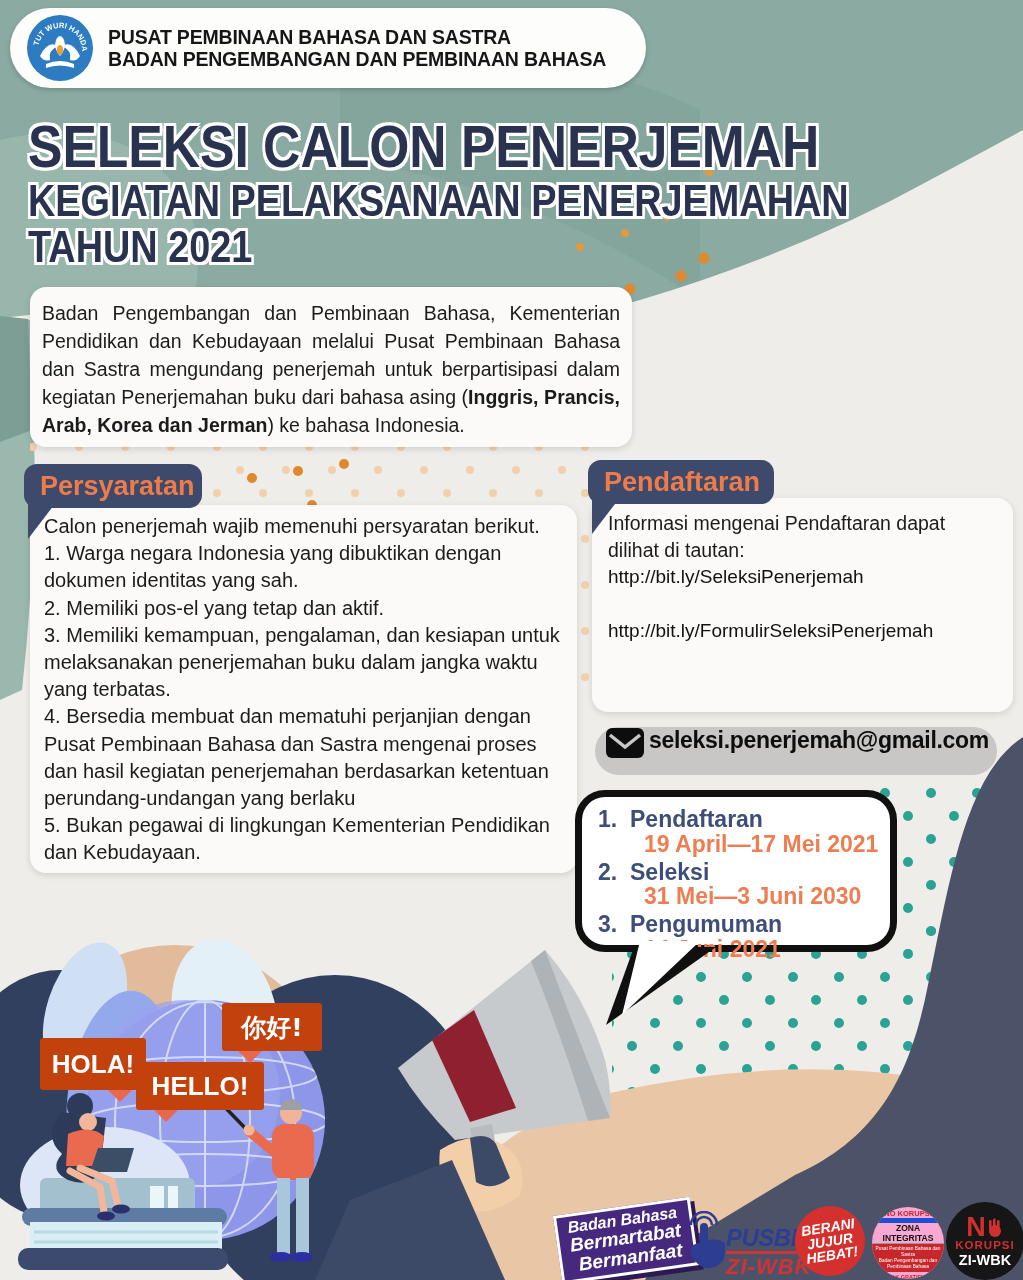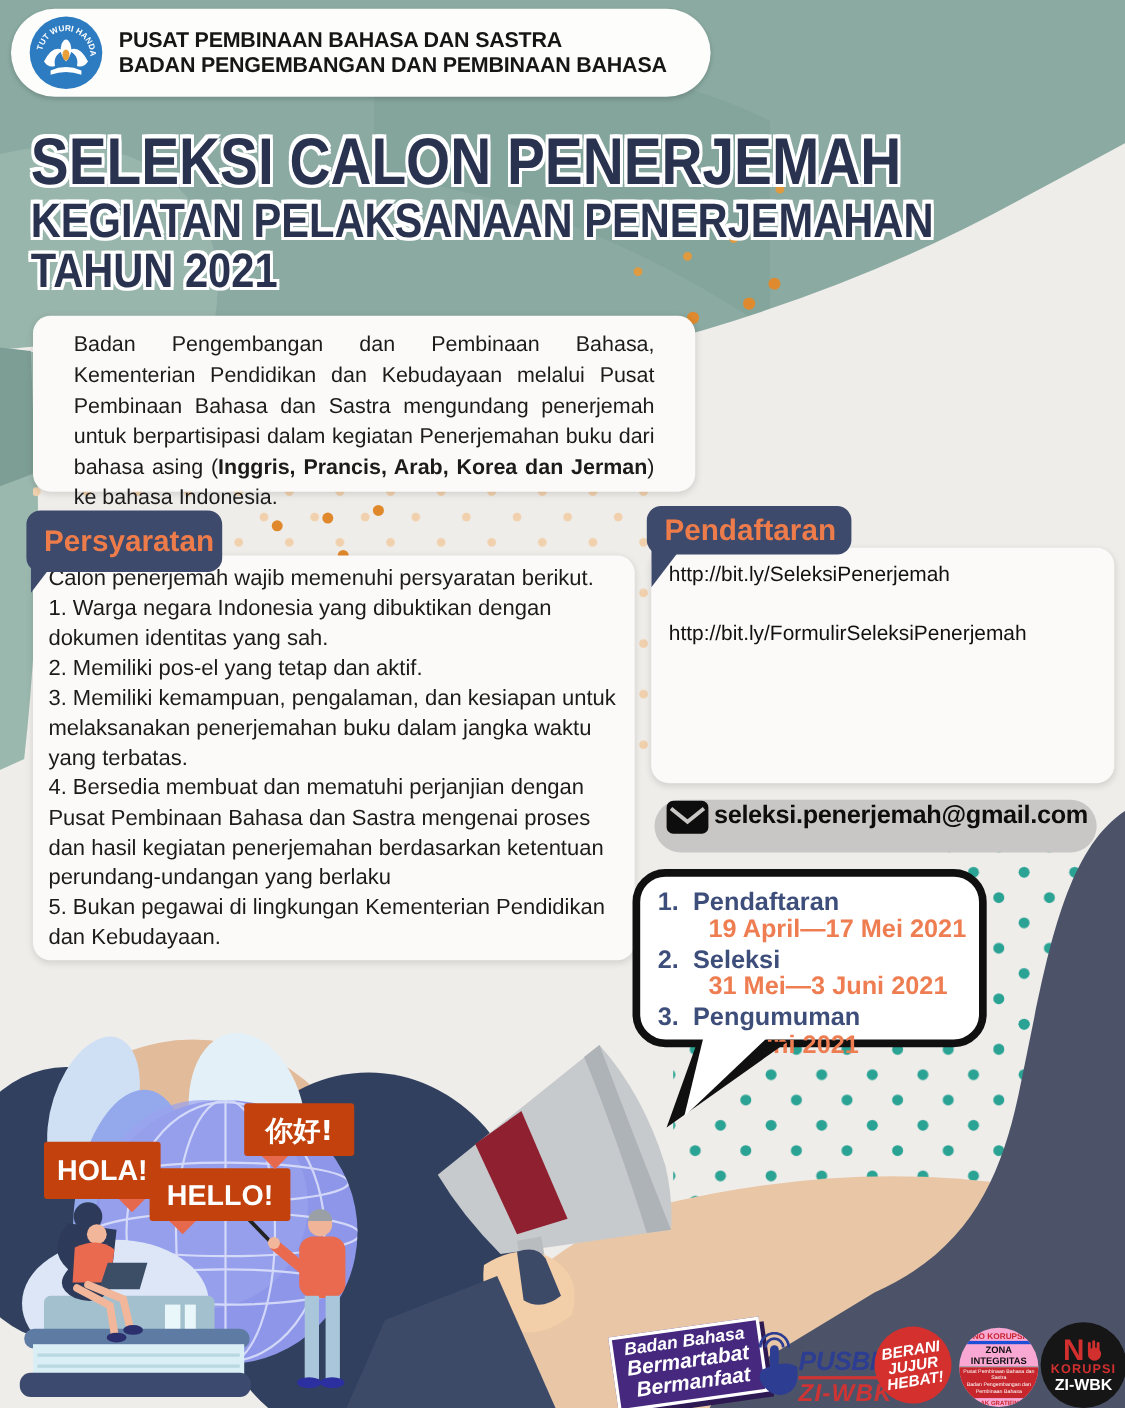--- a/index.html
+++ b/index.html
@@ -17,21 +17,21 @@
   
   .title-line{left:28px;color:#293350;font-weight:bold;z-index:9;white-space:nowrap;
     transform-origin:left center;transform:scaleX(.86);
     text-shadow:-3px -3px 0 #fff,3px -3px 0 #fff,-3px 3px 0 #fff,3px 3px 0 #fff,0 -3px 0 #fff,0 3px 0 #fff,-3px 0 0 #fff,3px 0 0 #fff;}
   .t1{top:112px;font-size:60px;}
   .t2{top:176px;font-size:44px;}
   .t3{top:222px;font-size:44px;}
 
   
   .card{background:#fbfaf8;border-radius:16px;box-shadow:0 2px 7px rgba(0,0,0,.13);z-index:8;}
-  .intro-card{left:30px;top:287px;width:602px;height:160px;padding:13px 37px;box-sizing:border-box;
+  .intro-card{left:30px;top:287px;width:602px;height:160px;padding:13px 12px;box-sizing:border-box;
     font-size:19.5px;line-height:1.43;color:#1b1b1b;text-align:justify;}
   .intro-card b{font-weight:bold;}
 
   .tab{background:#3d4a6b;border-radius:13px;z-index:12;display:flex;align-items:center;
     font-weight:bold;color:#ee7c4b;font-size:27px;padding-left:16px;box-sizing:border-box;}
   .tab-tail{width:26px;height:34px;background:#3d4a6b;clip-path:polygon(0 0,100% 0,0 100%);z-index:11;}
 
   .pers-card{left:30px;top:505px;width:547px;height:368px;padding:8px 14px;box-sizing:border-box;
     font-size:20px;line-height:1.36;color:#1b1b1b;}
   .pers-card p{margin:0;}
@@ -76,21 +76,21 @@
   .pusbin{left:726px;top:1226px;z-index:15;line-height:1;}
   .pusbin .p1{font-weight:bold;font-size:24px;color:#2c3d92;font-style:italic;letter-spacing:-0.5px;}
   .pusbin .rule{height:3px;background:#cf3434;margin:1px 0 2px 0;width:92px;}
   .pusbin .p2{font-weight:bold;font-size:22px;color:#cf3434;font-style:italic;letter-spacing:1px;}
 
   .circle{border-radius:50%;z-index:16;display:flex;flex-direction:column;align-items:center;justify-content:center;text-align:center;overflow:hidden;}
   .red-circle{left:795px;top:1206px;width:70px;height:70px;background:#d3302e;transform:rotate(-9deg);
     color:#fff;font-weight:bold;font-style:italic;font-size:14px;line-height:1.0;}
   .zona-circle{left:872px;top:1207px;width:72px;height:72px;background:#f9a8d4;z-index:16;}
   .zona-top{color:#c6262c;font-weight:bold;font-size:7.5px;margin-top:3px;}
-  .zona-title{color:#111;font-weight:bold;font-size:8.5px;border-top:3px solid #1d4ed8;border-bottom:1px solid #999;width:100%;}
+  .zona-title{color:#111;font-weight:bold;font-size:8.5px;border-top:5px solid #1d4ed8;border-bottom:1px solid #999;width:100%;}
   .zona-band{background:#c6262c;color:#fff;width:100%;font-size:4.8px;line-height:1.25;padding:2px 0;}
   .zona-bottom{color:#c6262c;font-weight:bold;font-size:5.5px;margin-top:2px;}
   .black-circle{left:946px;top:1202px;width:78px;height:78px;background:#161616;}
   .nk-top{display:flex;align-items:center;line-height:1;}
   .nk-n{color:#d22f2f;font-weight:bold;font-size:27px;}
   .nk-k{color:#d22f2f;font-weight:bold;font-size:11.5px;letter-spacing:1px;margin-top:-2px;}
   .nk-s{color:#fff;font-weight:bold;font-size:14.5px;margin-top:1px;}
 </style>
 </head>
 <body>
@@ -257,38 +257,39 @@
   </div>
 
   <div class="abs title-line t1">SELEKSI CALON PENERJEMAH</div>
   <div class="abs title-line t2">KEGIATAN PELAKSANAAN PENERJEMAHAN</div>
   <div class="abs title-line t3">TAHUN 2021</div>
 
   <div class="abs card intro-card">
     <span>Badan Pengembangan dan Pembinaan Bahasa, Kementerian Pendidikan dan Kebudayaan melalui Pusat Pembinaan Bahasa dan Sastra mengundang penerjemah untuk berpartisipasi dalam kegiatan Penerjemahan buku dari bahasa asing (</span><b>Inggris, Prancis, Arab, Korea dan Jerman</b><span>) ke bahasa Indonesia.</span>
   </div>
 
-  <div class="abs tab" style="left:24px;top:464px;width:178px;height:56px;">
+  <div class="abs tab" style="left:24px;top:464px;width:178px;height:44px;">
     <span>Persyaratan</span>
   </div>
   <div class="abs tab-tail" style="left:28px;top:505px;"></div>
   <div class="abs card pers-card">
     <p>Calon penerjemah wajib memenuhi persyaratan berikut.</p>
     <p>1. Warga negara Indonesia yang dibuktikan dengan dokumen identitas yang sah.</p>
     <p>2. Memiliki pos-el yang tetap dan aktif.</p>
     <p>3. Memiliki kemampuan, pengalaman, dan kesiapan untuk melaksanakan penerjemahan buku dalam jangka waktu yang terbatas.</p>
     <p>4. Bersedia membuat dan mematuhi perjanjian dengan Pusat Pembinaan Bahasa dan Sastra mengenai proses dan hasil kegiatan penerjemahan berdasarkan ketentuan perundang-undangan yang berlaku</p>
     <p>5. Bukan pegawai di lingkungan Kementerian Pendidikan dan Kebudayaan.</p>
   </div>
 
   <div class="abs tab" style="left:588px;top:460px;width:186px;height:44px;">
     <span>Pendaftaran</span>
   </div>
   <div class="abs tab-tail" style="left:592px;top:500px;"></div>
   <div class="abs card pend-card">
+    <div>Informasi mengenai Pendaftaran dapat dilihat di tautan:</div>
     <a class="lnk" href="#">http://bit.ly/SeleksiPenerjemah</a>
     <div class="gap"></div>
     <a class="lnk" href="#">http://bit.ly/FormulirSeleksiPenerjemah</a>
   </div>
 
   <div class="abs email-pill">
     <svg class="email-icon" viewBox="0 0 40 32">
       <rect x="1" y="1" width="38" height="30" rx="6" fill="#0d0d0d"></rect>
       <path d="M5 8 L20 20 L35 8" stroke="#c8c7c5" stroke-width="3.5" fill="none"></path>
     </svg>
@@ -298,21 +299,21 @@
   <div class="abs bubble">
     <div class="tl-row">
         <span class="tl-no">1.</span>
         <span>Pendaftaran</span>
       </div>
     <div class="tl-date">19 April—17 Mei 2021</div>
     <div class="tl-row">
         <span class="tl-no">2.</span>
         <span>Seleksi</span>
       </div>
-    <div class="tl-date">31 Mei—3 Juni 2021</div>
+    <div class="tl-date">31 Mei—3 Juni 2030</div>
     <div class="tl-row">
         <span class="tl-no">3.</span>
         <span>Pengumuman</span>
       </div>
     <div class="tl-date">14 Juni 2021</div>
   </div>
   <svg class="abs bubble-tail" width="130" height="86" viewBox="0 0 130 86">
     <polygon points="8,84 36,6 118,6" fill="#101010"></polygon>
     <polygon points="24,74 42,0 102,0" fill="#ffffff"></polygon>
   </svg>

